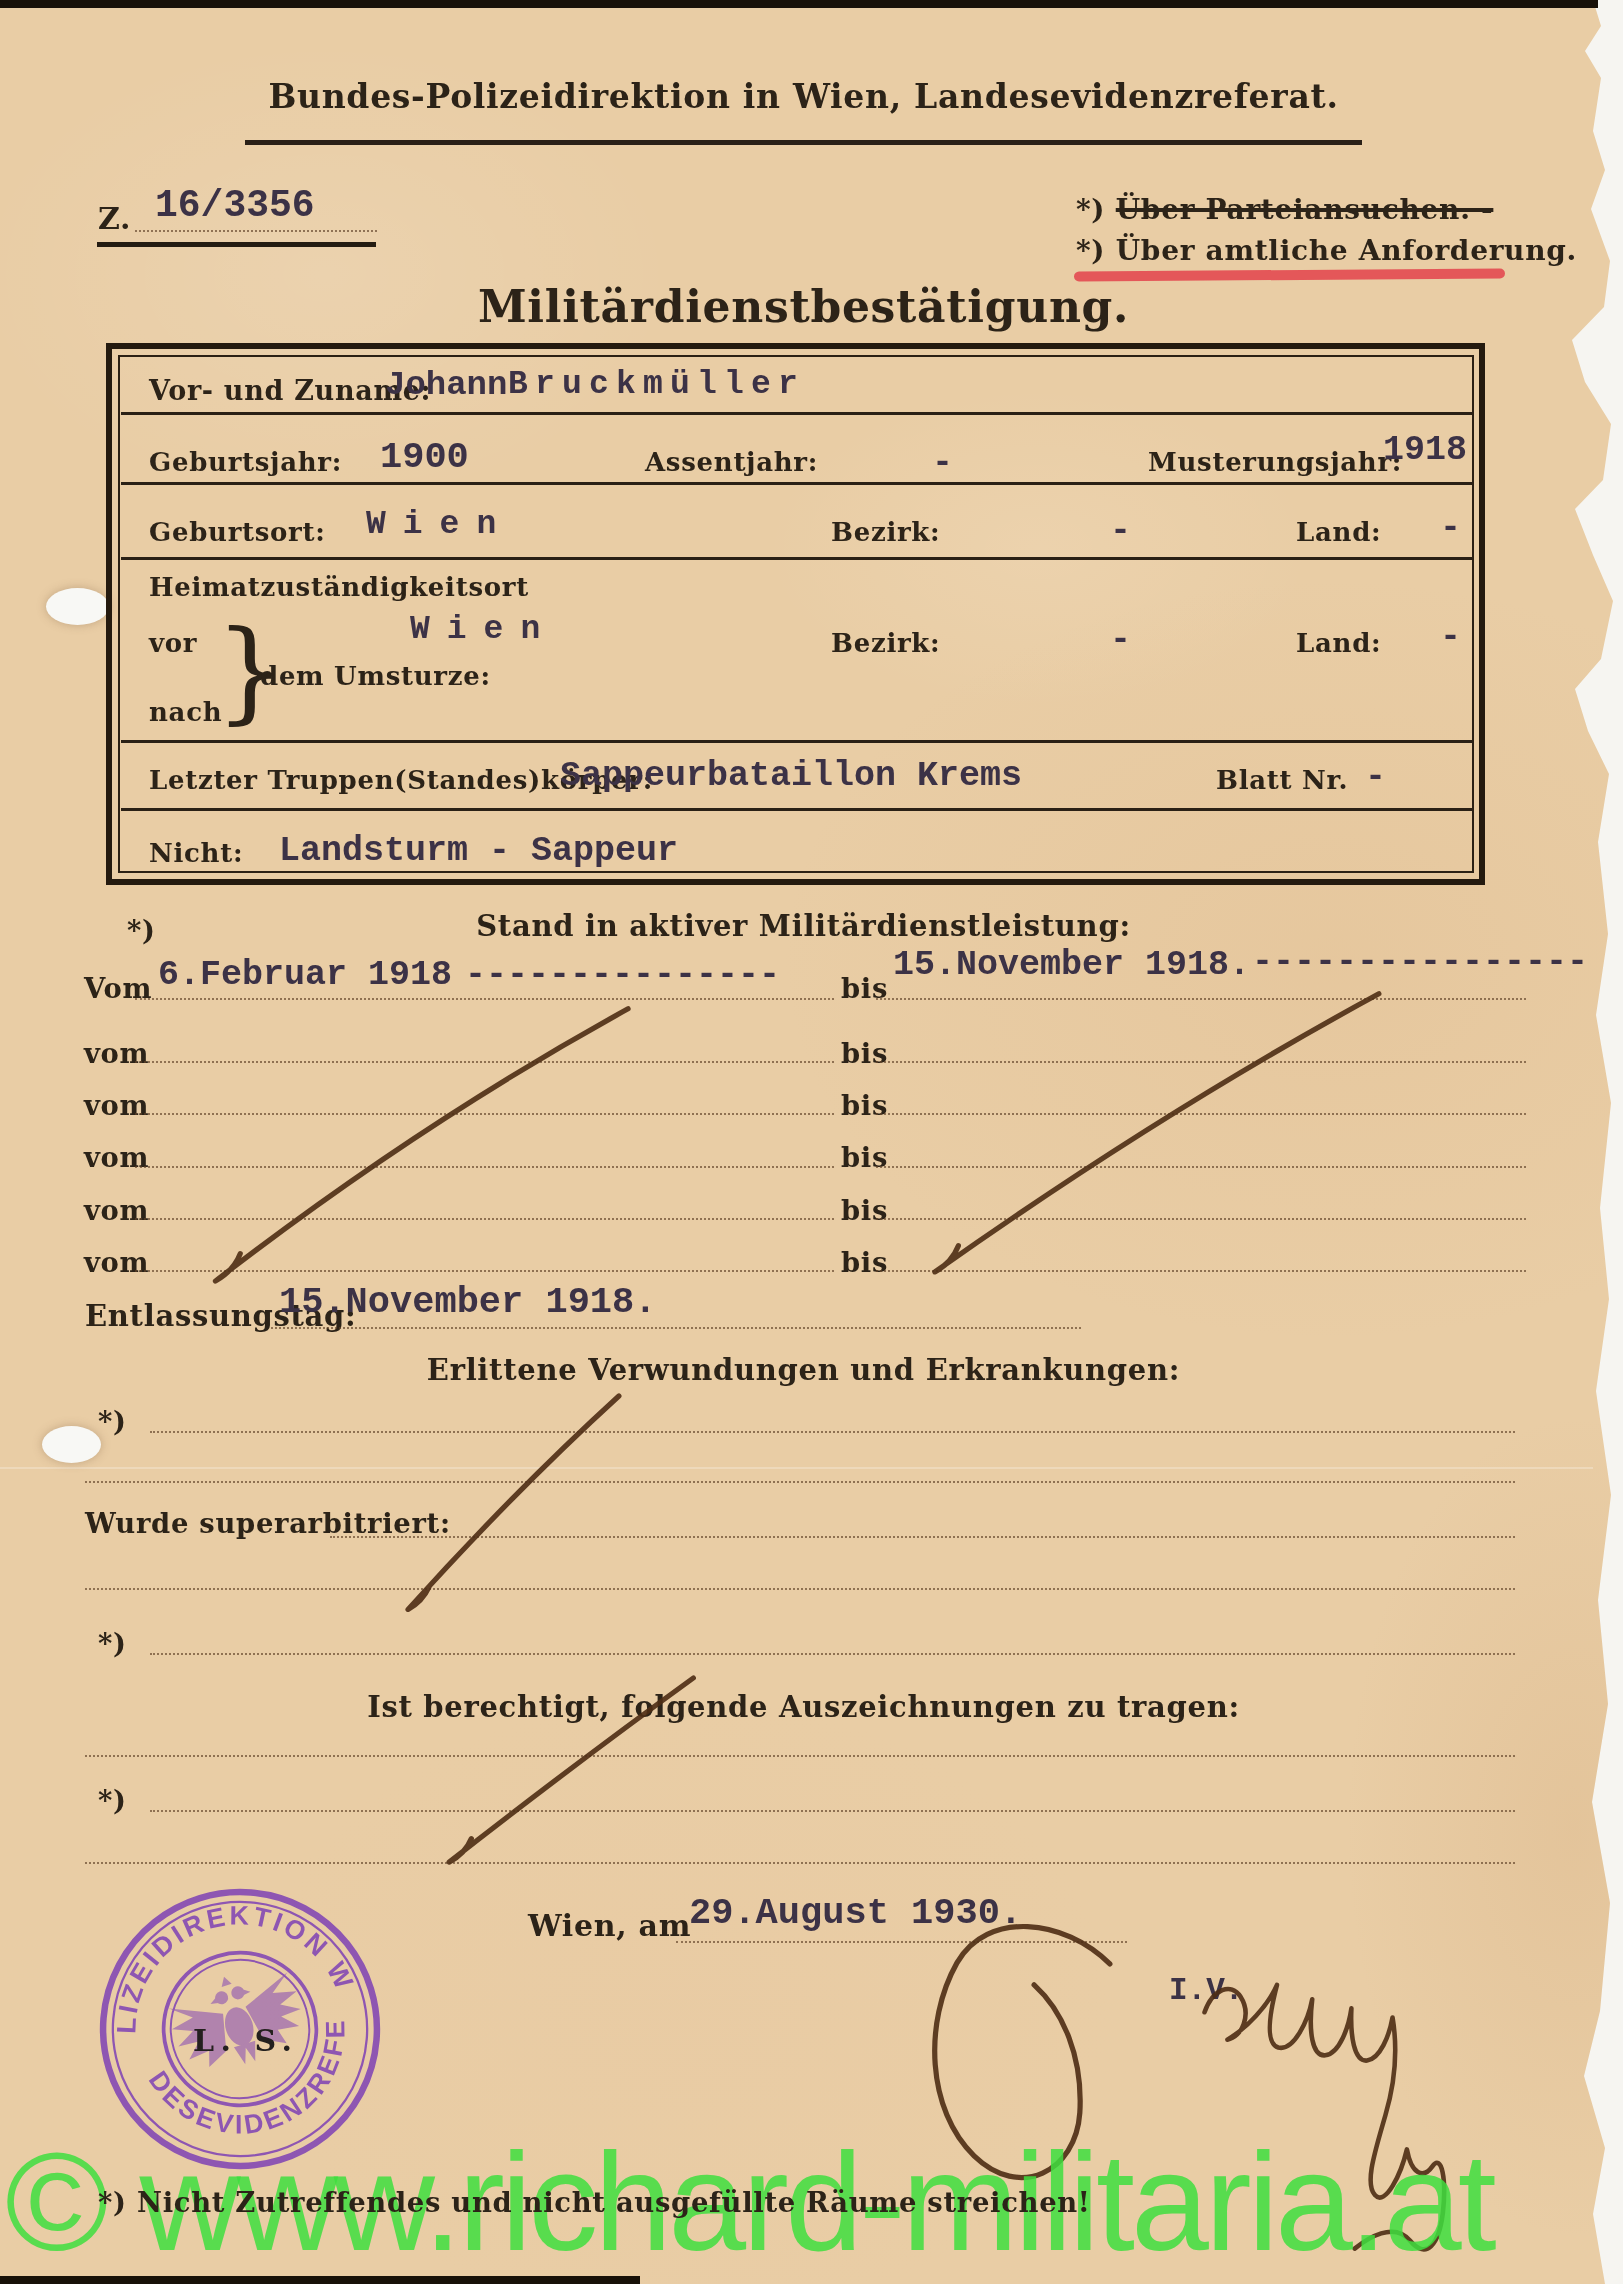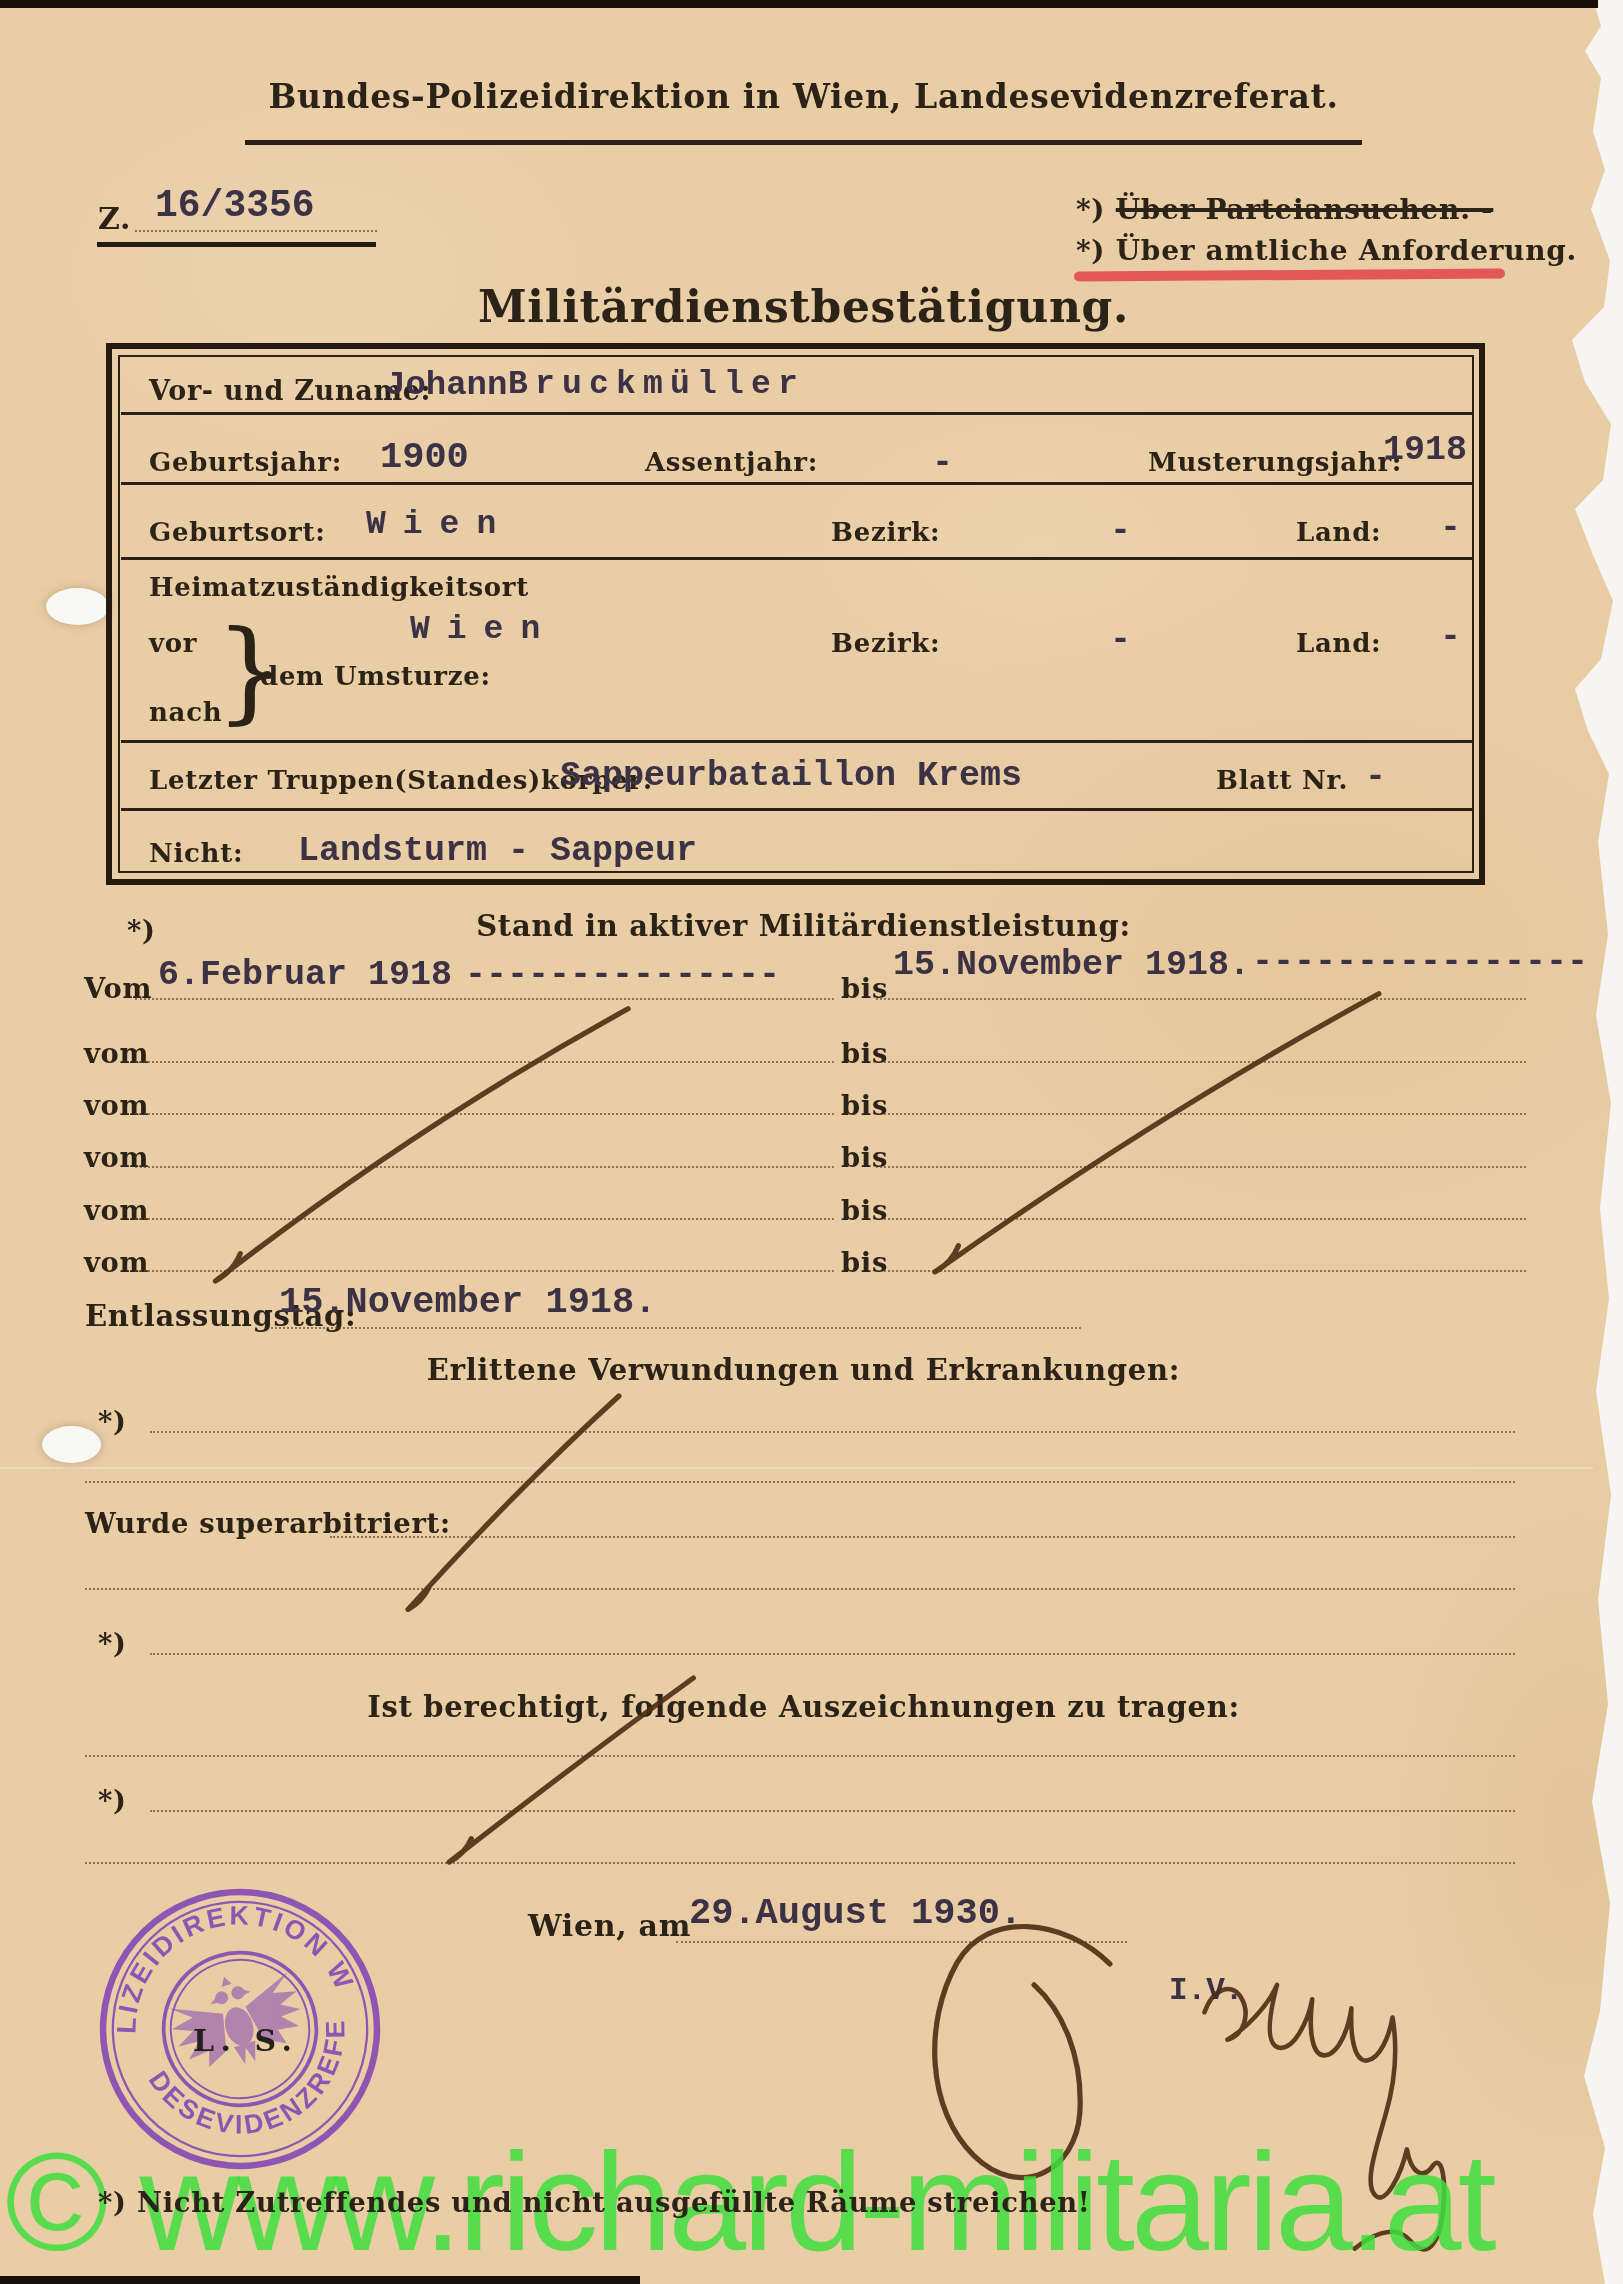--- a/index.html
+++ b/index.html
@@ -97,21 +97,21 @@
   <div class="abs tw" style="left:1110px;top:620px;font-size:35px;">-</div>
   <div class="abs lbl" style="left:1296px;top:628px;font-size:26px;">Land:</div>
   <div class="abs tw" style="left:1440px;top:617px;font-size:35px;">-</div>
 
   <div class="abs lbl" style="left:149px;top:765px;font-size:26px;">Letzter Truppen(Standes)körper:</div>
   <div class="abs tw" style="left:560px;top:756px;font-size:35px;">Sappeurbataillon Krems</div>
   <div class="abs lbl" style="left:1216px;top:765px;font-size:26px;">Blatt Nr.</div>
   <div class="abs tw" style="left:1365px;top:757px;font-size:35px;">-</div>
 
   <div class="abs lbl" style="left:149px;top:838px;font-size:26px;">Nicht:</div>
-  <div class="abs tw" style="left:298px;top:831px;font-size:35px;">Landsturm - Sappeur</div>
+  <div class="abs tw" style="left:279px;top:831px;font-size:35px;">Landsturm - Sappeur</div>
 
   <div class="abs lbl" style="left:127px;top:914px;font-size:27.4px;">*)</div>
   <div class="abs lbl ctr" style="left:245px;top:909px;width:1117px;font-size:29px;font-weight:700;">Stand in aktiver Militärdienstleistung:</div>
 
   <div class="abs lbl" style="left:84px;top:972px;font-size:27.4px;">Vom</div>
   <div class="abs tw" style="left:158px;top:955px;font-size:35px;">6.Februar 1918</div>
   <div class="abs tw" style="left:465px;top:955px;font-size:35px;">---------------</div>
   <div class="dot" style="left:135px;top:998px;width:699px;"></div>
   <div class="abs lbl" style="left:841px;top:972px;font-size:27.4px;">bis</div>
   <div class="abs tw" style="left:893px;top:945px;font-size:35px;">15.November 1918.</div>

